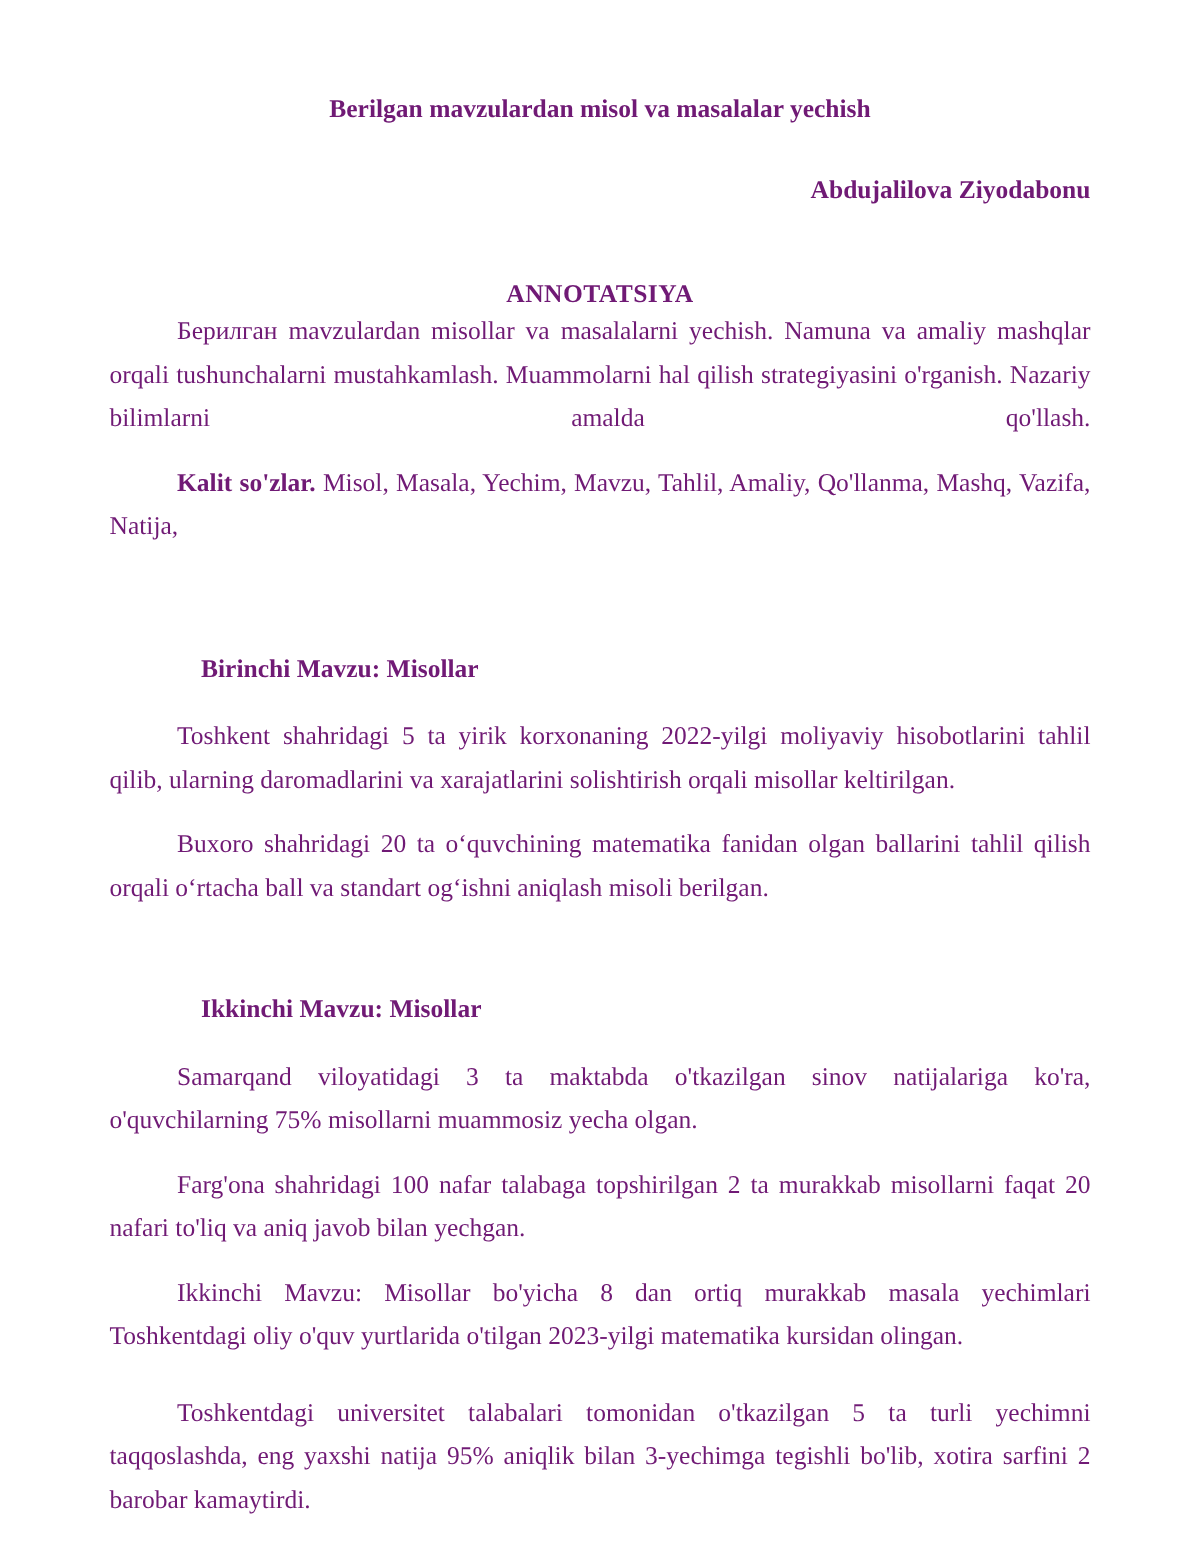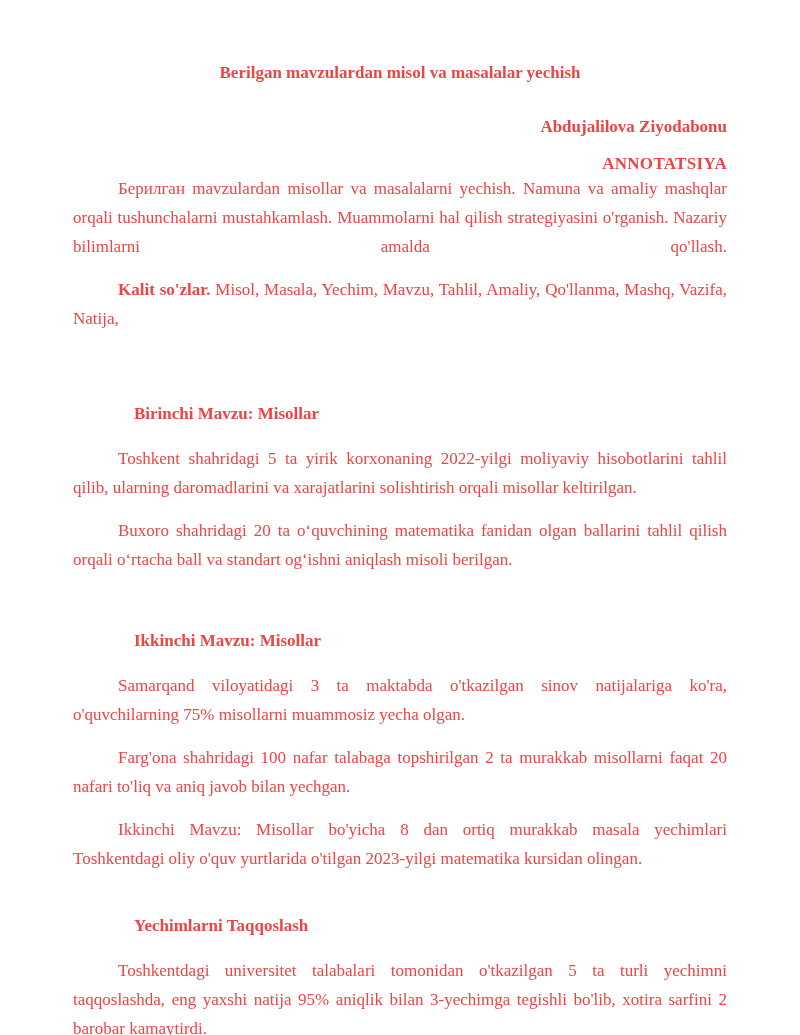--- a/index.html
+++ b/index.html
@@ -8,21 +8,21 @@
     background: #ffffff;
   }
   .page {
     position: relative;
     width: 800px;
     height: 1035px;
     background: #ffffff;
     margin: 0 auto;
     overflow: hidden;
     font-family: "Liberation Serif", "DejaVu Serif", serif;
-    color: #ef4444;
+    color: #701a75;
   }
   .content {
     position: absolute;
     left: 73px;
     top: 0;
     width: 654px;
   }
 
   .doc-title {
     text-align: center;
@@ -32,25 +32,25 @@
     margin-top: 62px;
   }
   .doc-author {
     text-align: right;
     font-weight: bold;
     font-size: 17px;
     line-height: 21px;
     margin-top: 33px;
   }
   .section-center-heading {
-    text-align: right;
+    text-align: center;
     font-weight: bold;
     font-size: 17px;
     line-height: 21px;
-    margin-top: 16px;
+    margin-top: 48px;
     letter-spacing: 0.3px;
   }
 
   p.body-par {
     margin: 0;
     font-size: 17px;
     line-height: 29px;
     text-align: justify;
     text-indent: 45px;
     -webkit-hyphens: none;
@@ -108,18 +108,17 @@
 
     <div class="sec-heading">Ikkinchi Mavzu: Misollar</div>
     <p class="body-par">Samarqand viloyatidagi 3 ta maktabda o'tkazilgan sinov natijalariga ko'ra, o'quvchilarning 75% misollarni muammosiz yecha olgan.</p>
     <div class="gap-sm"></div>
     <p class="body-par">Farg'ona shahridagi 100 nafar talabaga topshirilgan 2 ta murakkab misollarni faqat 20 nafari to'liq va aniq javob bilan yechgan.</p>
     <div class="gap-sm"></div>
     <p class="body-par">Ikkinchi Mavzu: Misollar bo'yicha 8 dan ortiq murakkab masala yechimlari Toshkentdagi oliy o'quv yurtlarida o'tilgan 2023-yilgi matematika kursidan olingan.</p>
 
     <div class="gap-md"></div>
 
-    <div class="sec-heading">Yechimlarni Taqqoslash</div>
     <p class="body-par">Toshkentdagi universitet talabalari tomonidan o'tkazilgan 5 ta turli yechimni taqqoslashda, eng yaxshi natija 95% aniqlik bilan 3-yechimga tegishli bo'lib,  xotira sarfini 2 barobar kamaytirdi.</p>
     <div class="gap-sm"></div>
 
   </div>
 </div>
 
 </body></html>

